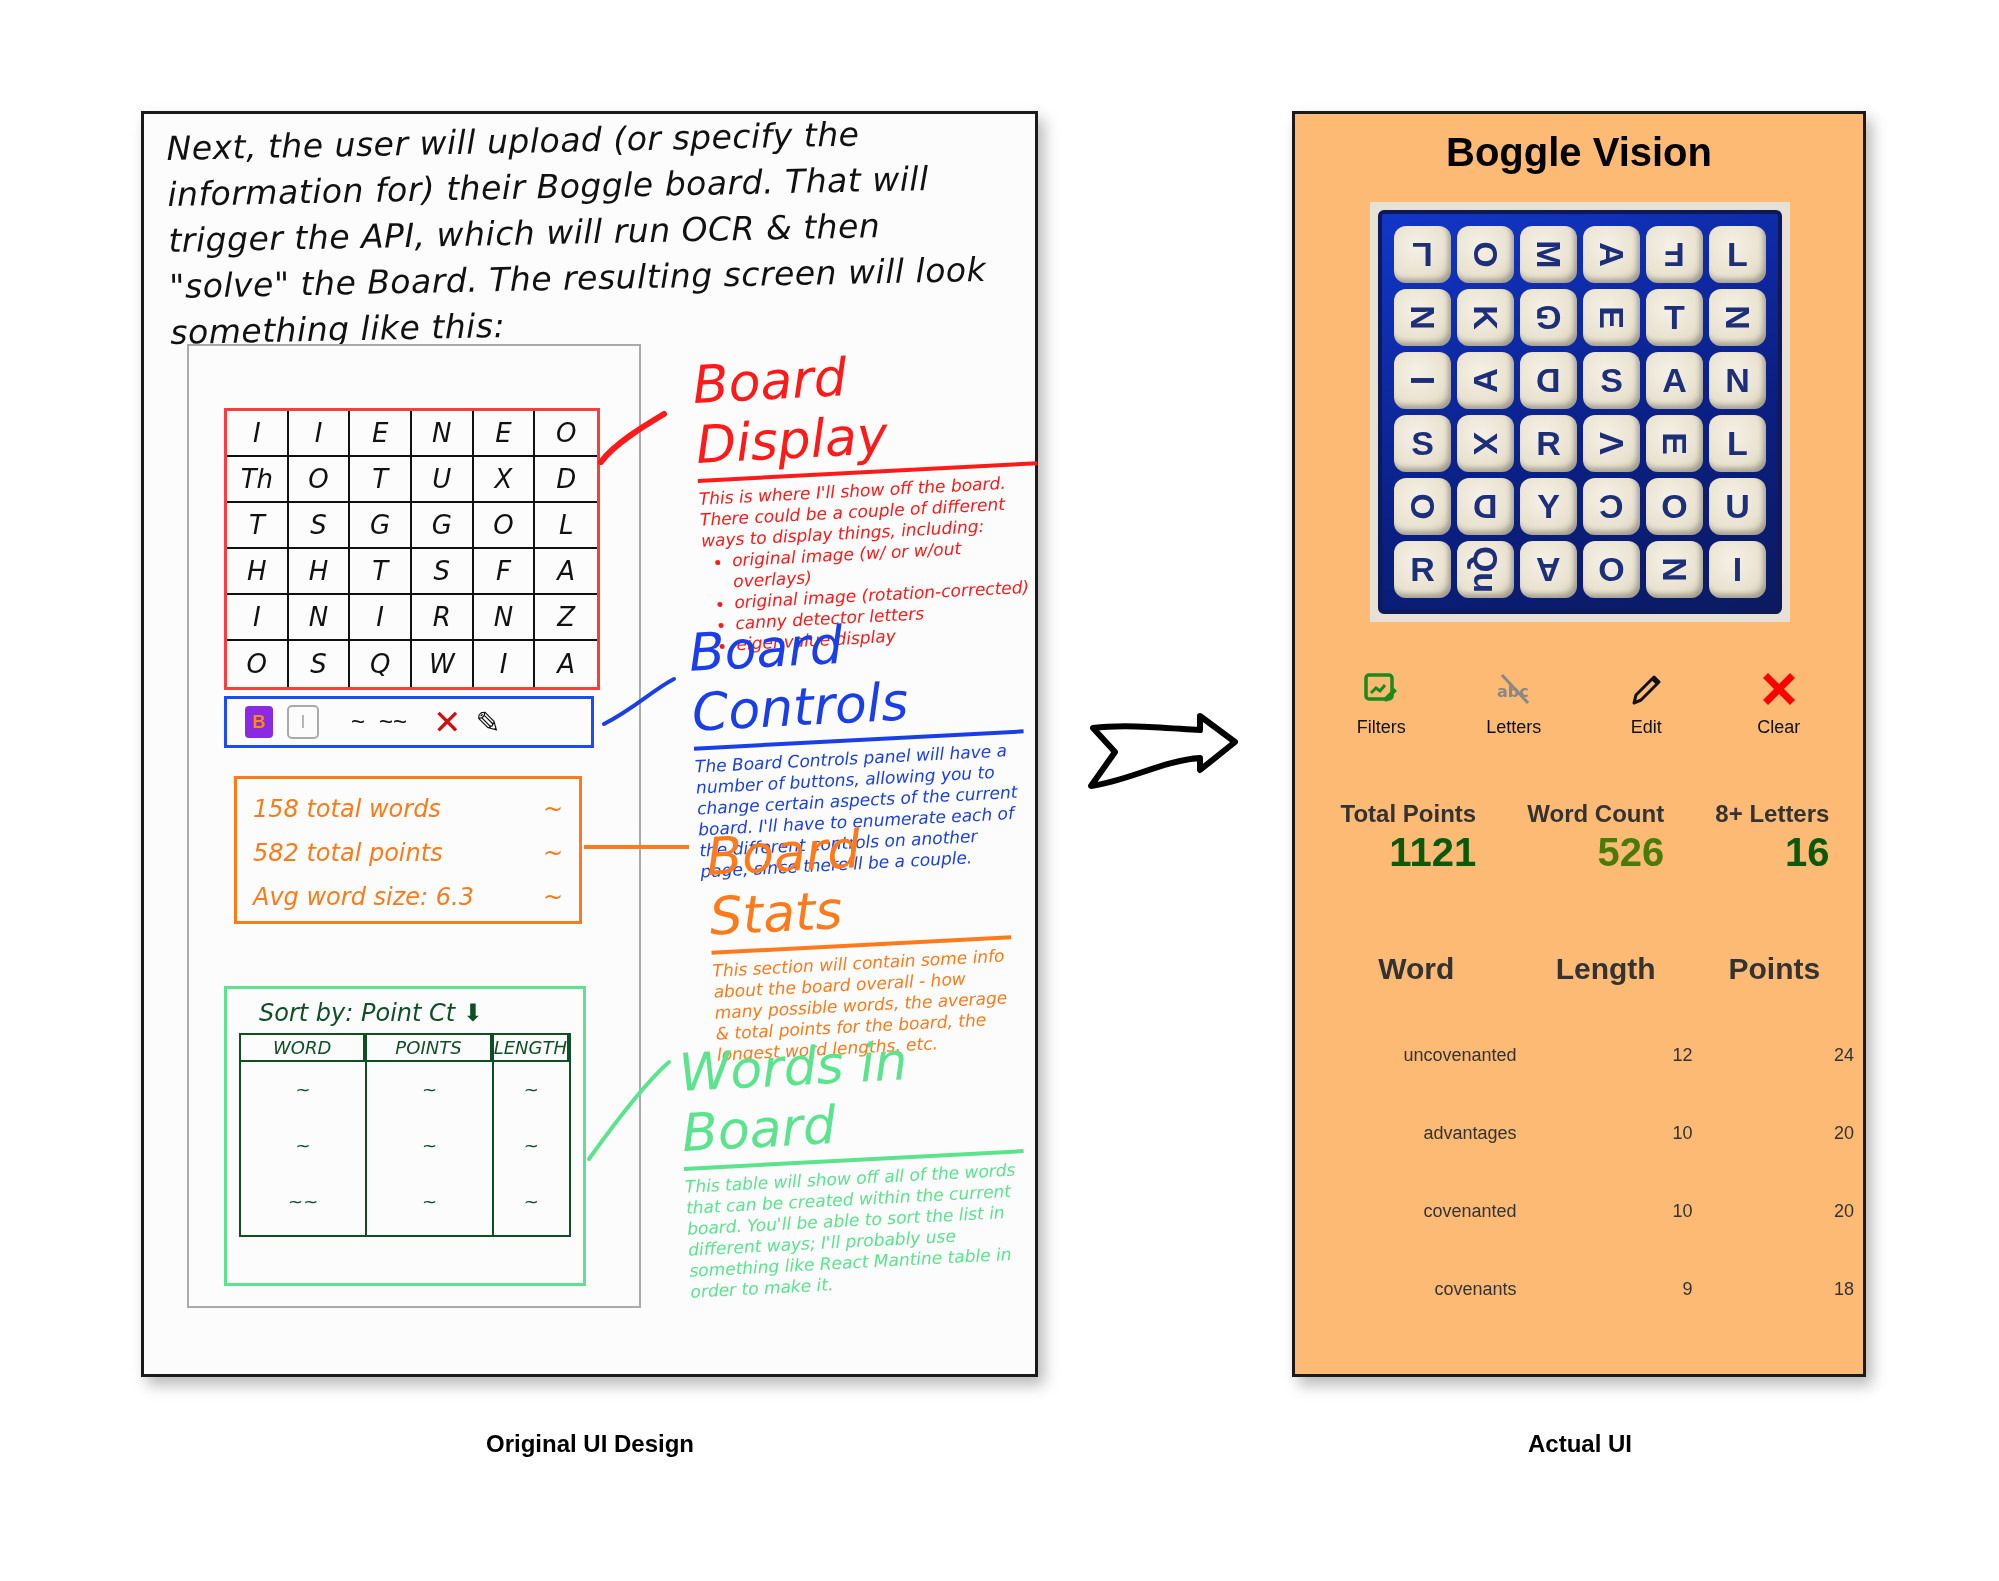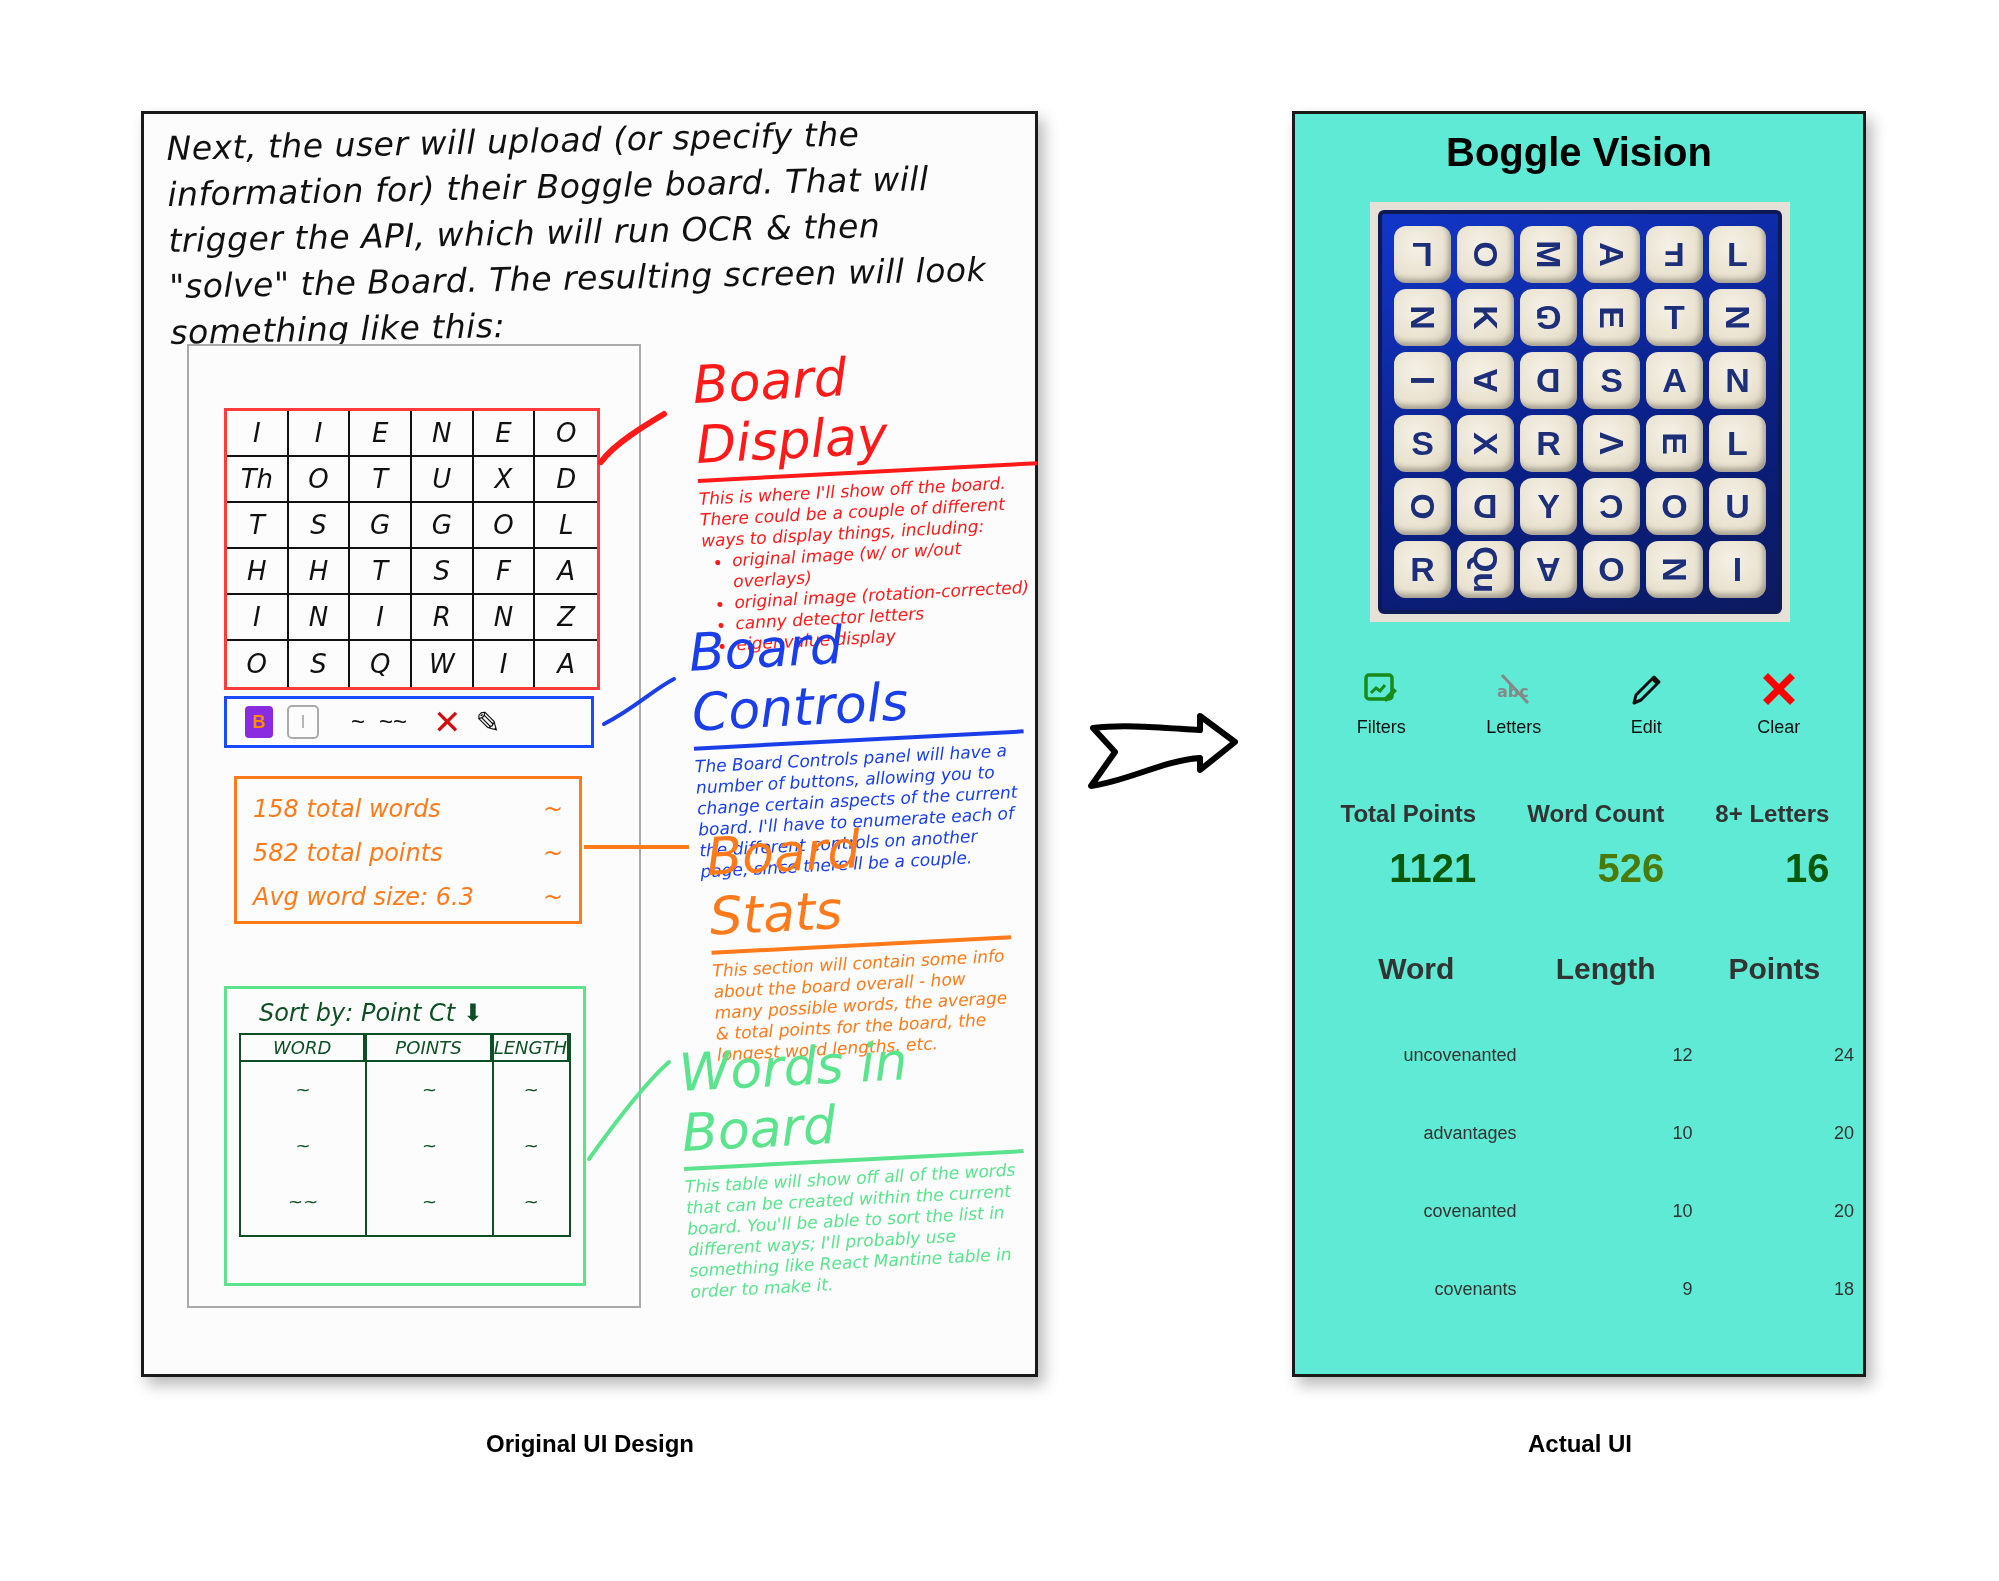--- a/index.html
+++ b/index.html
@@ -1,19 +1,19 @@
 <!DOCTYPE html>
 <html><head>
 <meta charset="utf-8">
 <style>
   html,body{margin:0;padding:0;background:#ffffff;}
   body{width:1999px;height:1581px;position:relative;overflow:hidden;font-family:"Liberation Sans",sans-serif;}
   .frame{position:absolute;background:#fcfcfc;border:3px solid #1a1a1a;box-shadow:6px 8px 14px rgba(0,0,0,0.28);box-sizing:border-box;}
   #left-frame{left:141px;top:111px;width:897px;height:1266px;}
-  #right-frame{left:1292px;top:111px;width:574px;height:1266px;background:#5eead4;}
+  #right-frame{left:1292px;top:111px;width:574px;height:1266px;background:#fdba74;}
   .hand{font-family:"DejaVu Sans",sans-serif;font-style:italic;}
   .intro{position:absolute;left:22px;top:12px;width:840px;font-size:33px;line-height:46px;color:#111;letter-spacing:0.5px;transform:rotate(-1.2deg);transform-origin:left top;}
   .mock{position:absolute;left:43px;top:230px;width:450px;height:960px;border:2px solid #aaaaaa;background:#fcfcfc;}
   .board-box{position:absolute;left:35px;top:62px;width:370px;height:276px;border:3px solid #ff3b3b;}
   .board-grid{display:grid;grid-template-columns:repeat(6,1fr);grid-template-rows:repeat(6,1fr);width:100%;height:100%;}
   .cell{border-right:2.5px solid #111;border-bottom:2.5px solid #111;display:flex;align-items:center;justify-content:center;font-size:26px;color:#111;font-family:"DejaVu Sans",sans-serif;}
   .cell:nth-child(6n){border-right:none;}
   .cell:nth-last-child(-n+6){border-bottom:none;}
   .controls-box{position:absolute;left:35px;top:350px;width:370px;height:52px;border:3px solid #1a4bff;display:flex;align-items:center;gap:14px;padding-left:18px;box-sizing:border-box;}
   .stats-box{position:absolute;left:45px;top:430px;width:348px;height:148px;border:3px solid #ff7a1a;color:#ff7a1a;font-size:24px;padding:8px 16px;box-sizing:border-box;}
@@ -43,21 +43,21 @@
   .photo{position:absolute;left:75px;top:88px;width:420px;height:420px;background:#e6e0d6;padding:8px;box-sizing:border-box;}
   .tray{width:100%;height:100%;background:#0a1e7a;border:4px solid #0d1a55;border-radius:6px;box-sizing:border-box;padding:12px;display:grid;grid-template-columns:repeat(6,1fr);grid-template-rows:repeat(6,1fr);gap:6px;background-image:linear-gradient(160deg,#1236c9 0%,#0a1f82 60%,#0b1a60 100%);}
   .die{background:radial-gradient(circle at 40% 35%,#f5f1e6 0%,#e9e2d0 60%,#cfc6b0 100%);border-radius:12px;display:flex;align-items:center;justify-content:center;font-size:34px;font-weight:bold;color:#1e2f7a;box-shadow:inset -3px -4px 5px rgba(0,0,0,0.25);}
   .die span{display:inline-block;}
   .ctrl-bar{position:absolute;top:555px;left:20px;width:530px;display:flex;justify-content:space-around;}
   .ctrl{display:flex;flex-direction:column;align-items:center;gap:8px;cursor:pointer;width:110px;}
   .ctrl .lbl{font-size:18px;color:#111;}
   .ctrl svg{width:40px;height:40px;}
   .stats{position:absolute;top:686px;left:20px;width:540px;display:flex;justify-content:space-around;text-align:right;}
   .stat .lbl{font-size:24px;font-weight:bold;color:#333;}
-  .stat .val{font-size:40px;font-weight:bold;margin-top:18px;}
+  .stat .val{font-size:40px;font-weight:bold;margin-top:2px;}
   .wtable{position:absolute;top:820px;left:20px;width:540px;border-collapse:collapse;}
   .wtable th{font-size:30px;font-weight:bold;color:#333;padding:18px 0 30px;text-align:center;}
   .wtable td{font-size:18px;color:#333;text-align:right;height:76px;}
 </style>
 </head>
 <body>
 
 <div id="left-frame" class="frame">
   <div class="intro hand">Next, the user will upload (or specify the information for) their Boggle board. That will trigger the API, which will run OCR &amp; then "solve" the Board. The resulting screen will look something like this:</div>
 

